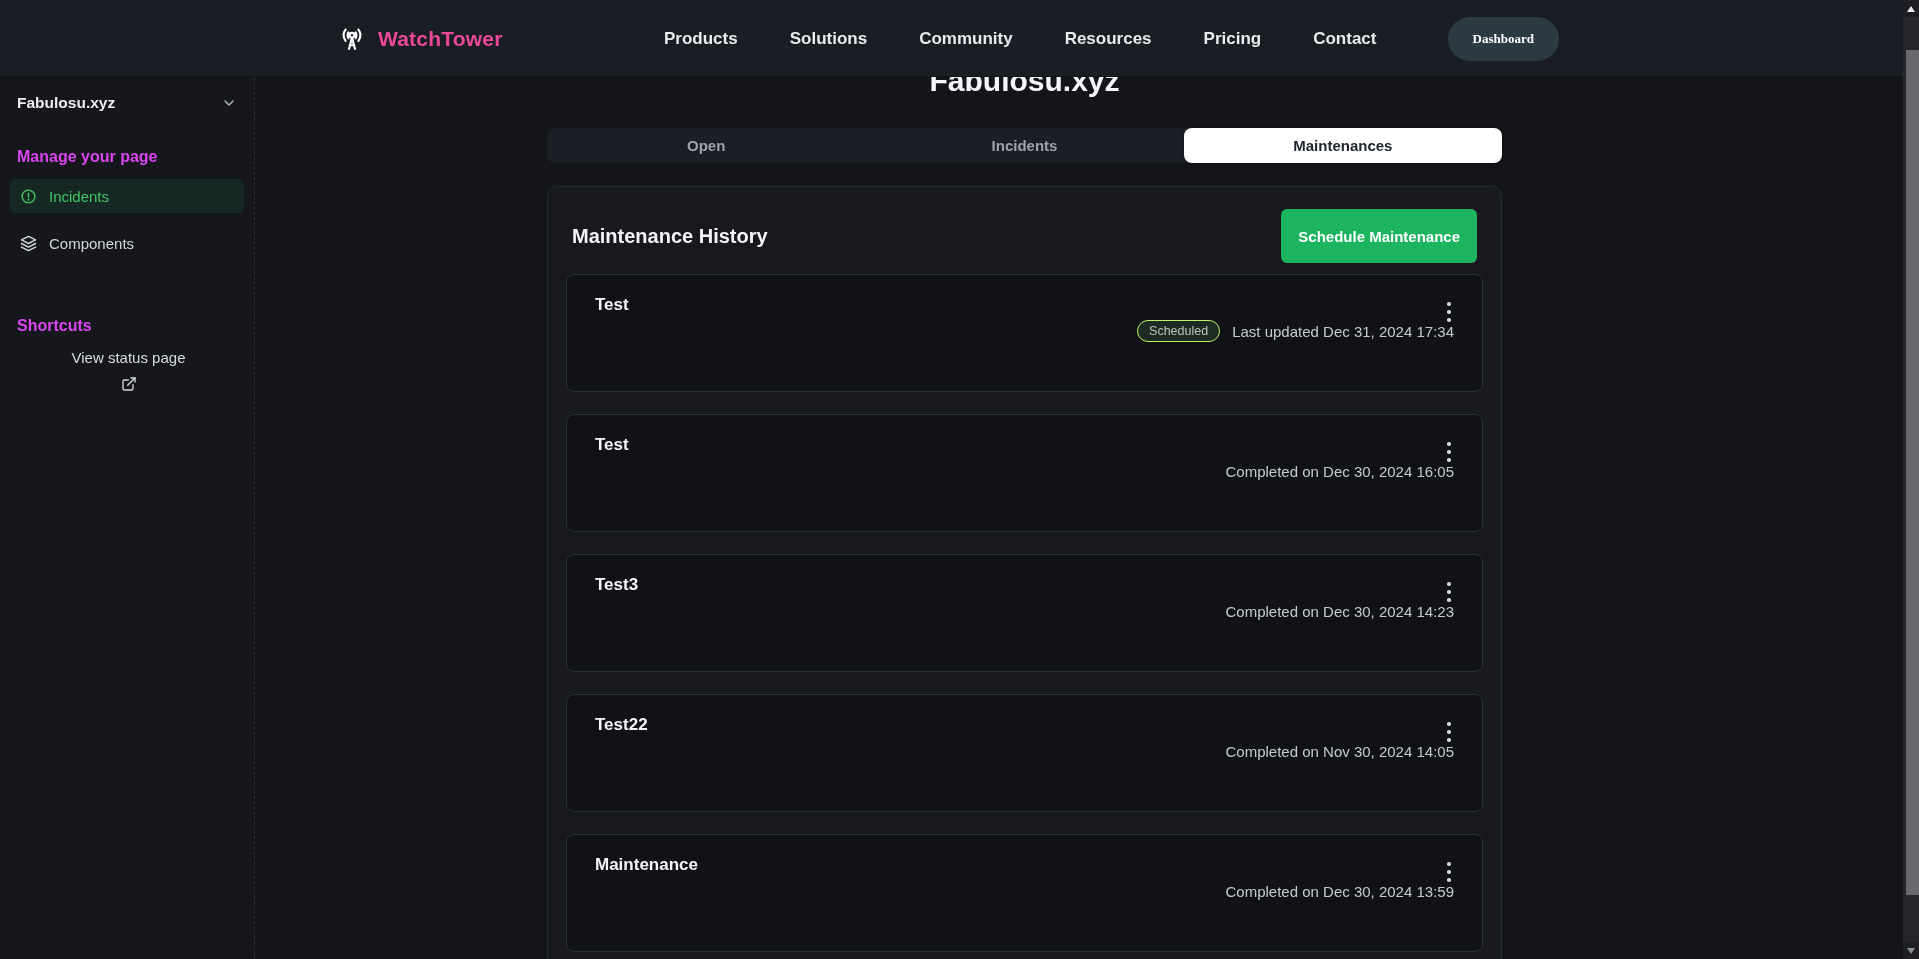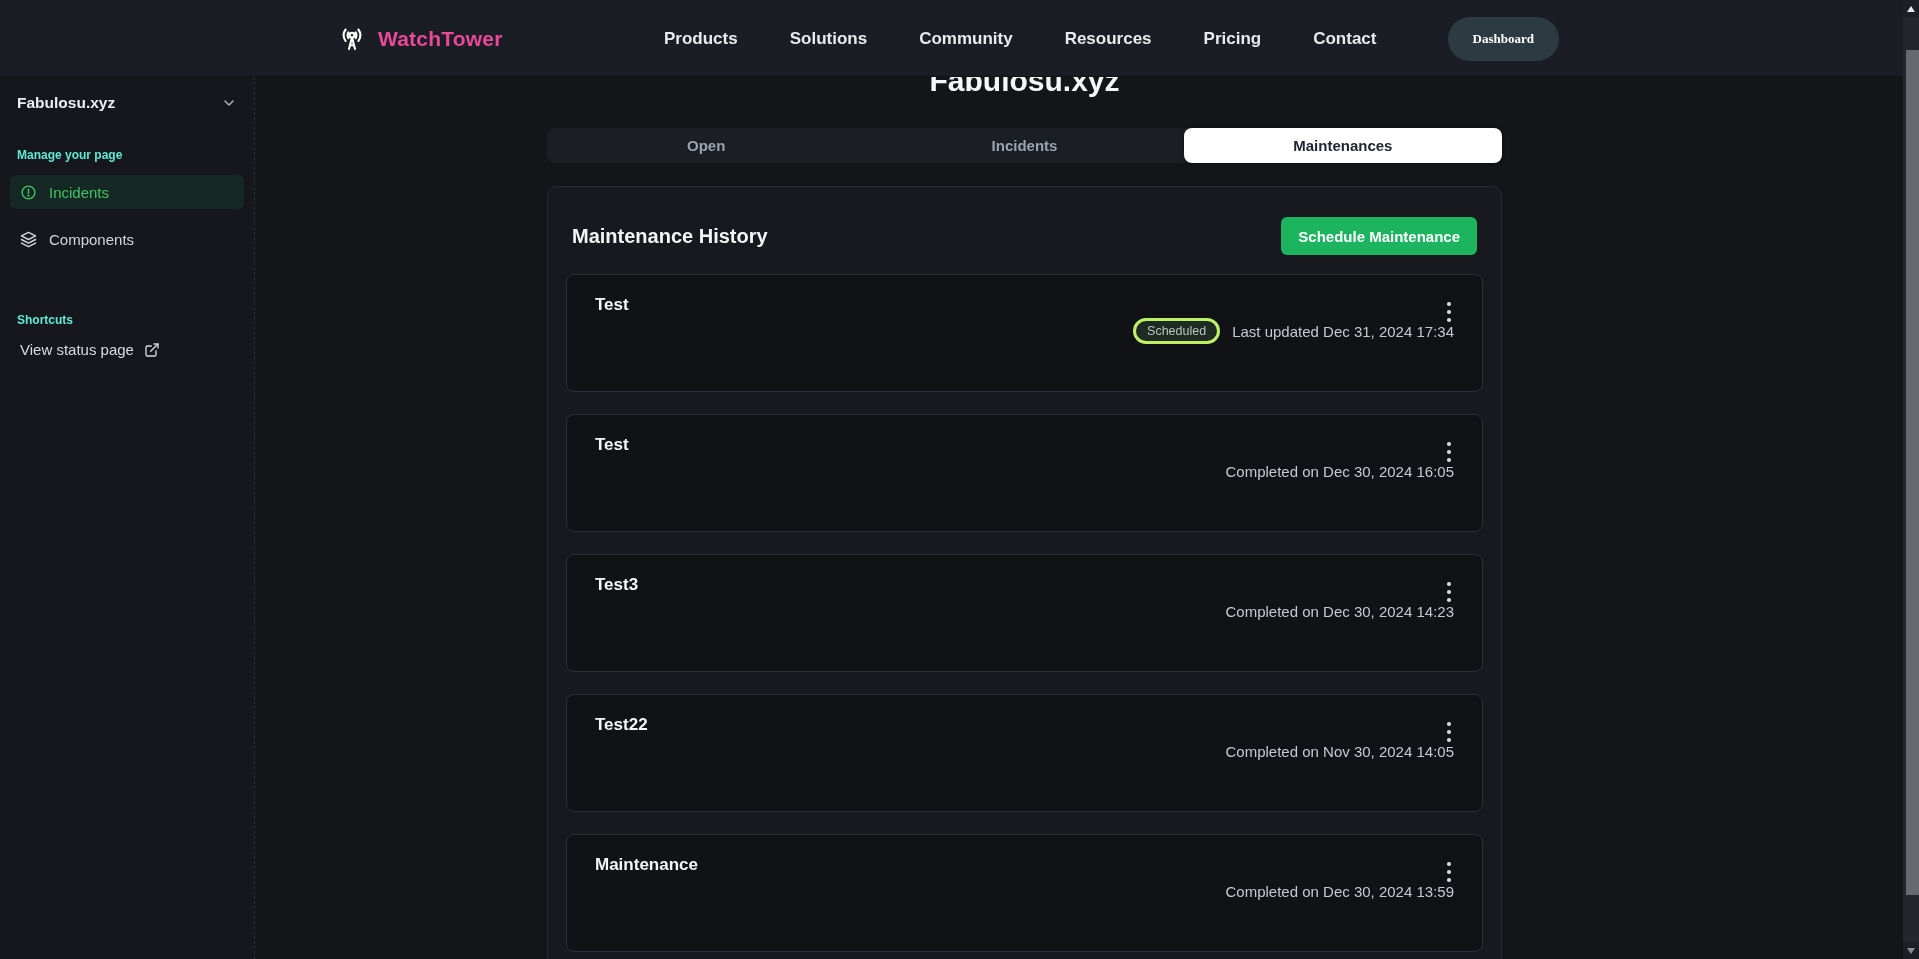--- a/index.html
+++ b/index.html
@@ -37,34 +37,34 @@
     position:absolute; left:0; top:77px; width:255px; bottom:0;
     background:#15171c; border-right:1px dashed #2c3036; z-index:20;
     padding:0 0 0 0;
   }
   .workspace-row {
     display:flex; align-items:center; justify-content:space-between;
     padding:17px 17px 0 17px;
   }
   .workspace-name { font-size:15.5px; font-weight:700; color:#eceef1; }
   .side-label {
-    font-size:12px; font-weight:700; color:#5eead4; padding:0 17px;
+    font-size:16px; font-weight:700; color:#d946ef; padding:0 17px;
   }
   .label-manage { margin-top:36px; }
   .label-shortcuts { margin-top:57px; }
   .side-item {
     display:flex; align-items:center; gap:12px;
     height:34px; margin:13px 10px 0 10px; padding:0 10px;
     border-radius:6px; font-size:15px; color:#d3d6db; cursor:pointer;
   }
   .side-item.active { background:rgba(34,197,94,.10); color:#41c463; }
   .side-item.active .side-item-label { color:#41c463; }
   .status-link {
     display:flex; align-items:center; gap:10px;
-    margin:14px 17px 0 20px; font-size:15px; color:#d7dadf; cursor:pointer;
+    margin:14px 17px 0 20px; font-size:15px; color:#d7dadf; cursor:pointer;flex-direction:column;
   }
 
   
   .content { position:absolute; left:547px; top:0; width:955px; z-index:1; }
   .page-title {
     position:absolute; top:64px; left:0; width:100%;
     text-align:center; font-size:30px; font-weight:800; color:#f5f6f8;
   }
   .tabbar {
     position:absolute; top:128px; left:0; width:955px; height:35px;
@@ -81,37 +81,37 @@
     position:absolute; top:186px; left:0; width:955px; height:1000px;
     background:#17191f; border:1px solid #262b33; border-radius:10px;
     padding:30px 0 0 0;
   }
   .card-header {
     display:flex; align-items:center; justify-content:space-between;
     height:38px; padding:0 24px;
   }
   .card-heading { font-size:20px; font-weight:700; color:#f3f4f6; }
   .schedule-btn {
-    height:38px; padding:0 17px; background:#1db45f; border:none; border-radius:6px;
+    height:54px; padding:0 17px; background:#1db45f; border:none; border-radius:6px;
     color:#ffffff; font-size:15px; font-weight:700; cursor:pointer; font-family:inherit;
   }
   .maint-list { margin:19px 18px 0 18px; }
   .maint-item {
     position:relative; height:118px; margin-bottom:22px;
     background:#101216; border:1px solid #2a2e36; border-radius:8px;
     padding:20px 28px 24px 28px;
     display:flex; flex-direction:row; justify-content:space-between;
   }
   .maint-title { font-size:17px; font-weight:700; color:#f5f6f7; }
   .maint-meta { display:flex; align-items:center; gap:12px; }
   .meta-text { font-size:15px; color:#c6cad0; }
   .badge {
     display:inline-flex; align-items:center;
     padding:3px 11px; border-radius:999px;
-    background:#1d2b22; border:3px solid #bef264;
+    background:#1d2b22; border:1px solid #bef264;
     font-size:12.5px; color:#bcc4bd;
   }
   .kebab {
     position:absolute; right:22px; top:24px; width:22px; height:26px;
     display:flex; flex-direction:column; align-items:center; justify-content:center;
     cursor:pointer; border-radius:4px;
   }
   .kebab i { width:3.5px; height:3.5px; border-radius:50%; background:#d2d6db; margin:2.3px 0; }
 
   

